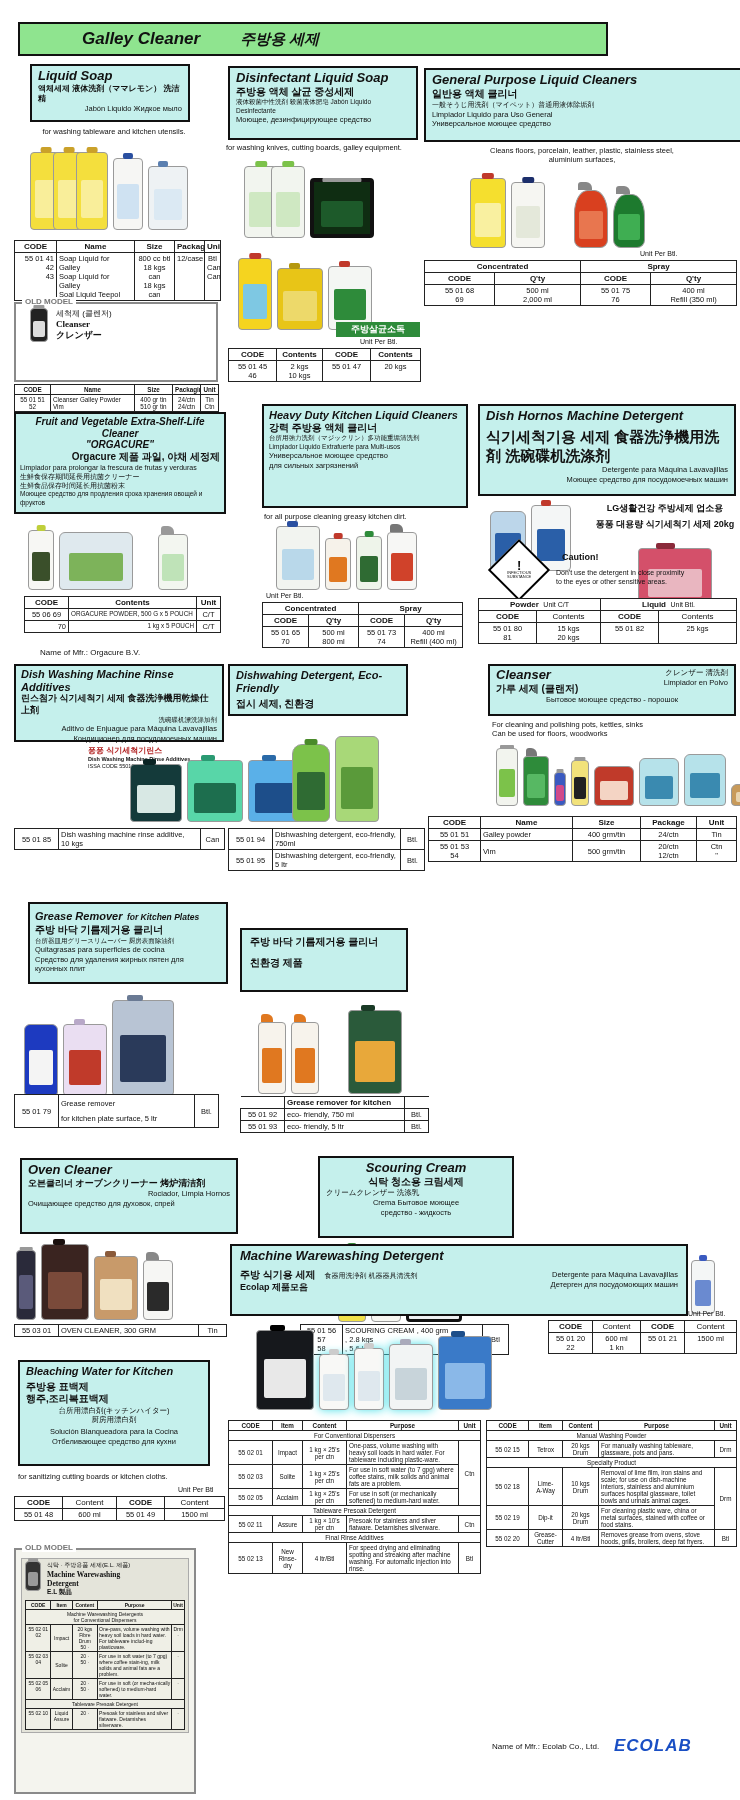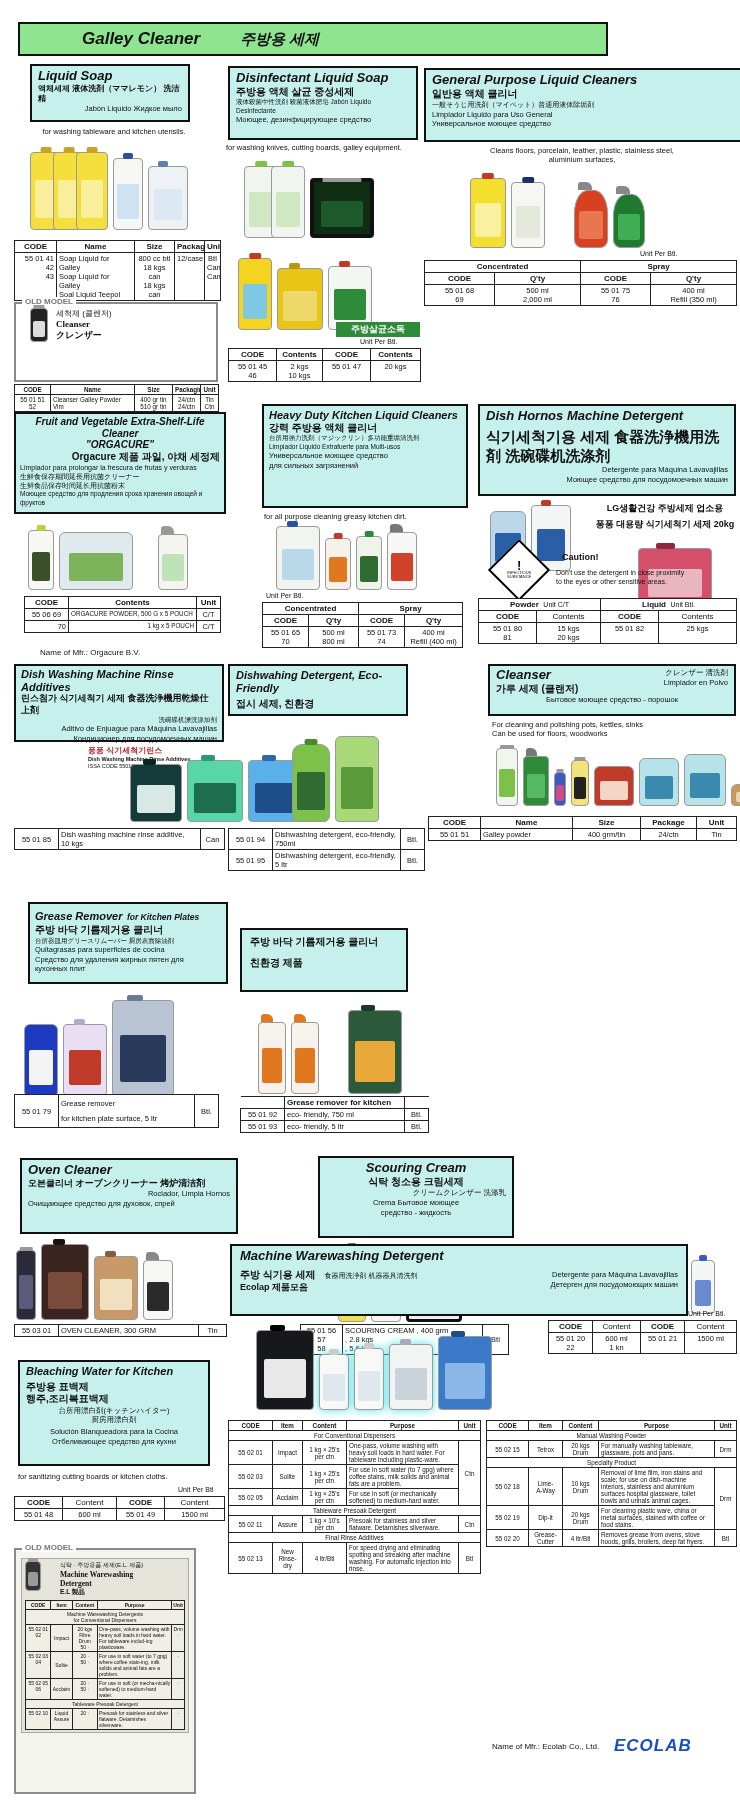--- a/index.html
+++ b/index.html
@@ -473,20 +473,30 @@
       <th>Package</th>
       <th>Unit</th>
     </tr>
     <tr>
       <td class="b">55 01 51</td>
       <td class="l">Galley powder</td>
       <td>400 grm/tin</td>
       <td>24/ctn</td>
       <td>Tin</td>
     </tr>
+    <tr>
+      <td class="pre b">55 01 53
+54</td>
+      <td class="l" style="vertical-align:middle">Vim</td>
+      <td style="vertical-align:middle">500 grm/tin</td>
+      <td class="pre">20/ctn
+12/ctn</td>
+      <td class="pre">Ctn
+"</td>
+    </tr>
   </tbody>
     </table>
 
   <div class="box" style="left:28px;top:902px;width:200px;height:82px;padding:2px 5px">
     <div><span class="ti sm">Grease Remover</span>&nbsp;<span style="font-size:8.5px;font-weight:bold;font-style:italic">for Kitchen Plates</span></div>
     <div class="ko-b">주방 바닥 기름제거용 클리너</div>
     <div class="ln" style="font-size:6.5px">台所器皿用グリースリムーバー  厨房表面除油剤</div>
     <div class="ln">Quitagrasas para superficies de cocina</div>
     <div class="ln pre">Средство для удаления жирных пятен для
 кухонных плит</div>
@@ -569,21 +579,21 @@
       <td class="b">55 03 01</td>
       <td class="l">OVEN CLEANER,  300 GRM</td>
       <td>Tin</td>
     </tr>
   </tbody>
     </table>
 
   <div class="box" style="left:318px;top:1156px;width:196px;height:82px">
     <div class="ti" style="text-align:center">Scouring Cream</div>
     <div class="ko-b" style="text-align:center">식탁 청소용 크림세제</div>
-    <div class="ln" style="text-align:right">クリームクレンザー   洗涤乳</div>
+    <div class="ln" style="text-align:left">クリームクレンザー   洗涤乳</div>
     <div class="ln" style="text-align:center">Crema   Бытовое моющее</div>
     <div class="ln" style="text-align:center">средство - жидкость</div>
   </div>
   <div class="ph" style="left:338px;top:1248px">
     <span class="shape" style="width:28px;height:74px;background:#f2e24a;--cap:#3a8a3a;--lbl:#e8f0d8"></span>
     <span class="shape" style="width:30px;height:64px;background:#f6f6f0;--cap:#d8d8c8;--lbl:#cfe8c2"></span>
     <span class="shape jug" style="width:56px;height:66px;background:#eef0f2;--cap:#445;--lbl:#c8d4dc;border:3px solid #111"></span>
   </div>
   <table class="t" style="left:300px;top:1324px;width:208px">
     <colgroup>
@@ -666,21 +676,21 @@
       <td>600 ml</td>
       <td class="b">55 01 49</td>
       <td>1500 ml</td>
     </tr>
   </tbody>
     </table>
 
   <div class="oldframe" style="left:14px;top:1548px;width:182px;height:246px;background:#f4f4ee">
     <div class="oldlabel">OLD MODEL</div>
     <div style="background:#e4e4da;border:1px solid #aaa;margin:8px 5px 3px 5px;padding:2px 3px">
-      <div style="display:flex;gap:19px">
+      <div style="display:flex;gap:6px">
         <span class="shape tin" style="width:16px;height:30px;background:#333;--lbl:#999"></span>
         <div>
           <div style="font-size:6px">식탁 · 주방용품 세제(E.L. 제품)</div>
           <div style="font-size:7.5px;font-weight:bold;font-family:'Liberation Serif',serif">Machine Warewashing</div>
           <div style="font-size:7.5px;font-weight:bold;font-family:'Liberation Serif',serif">Detergent</div>
           <div style="font-size:6.5px;font-weight:bold">E.L 製品</div>
         </div>
       </div>
       <table class="t t5" style="position:static;width:100%;margin-top:3px;background:#efefe6">
         <colgroup>

